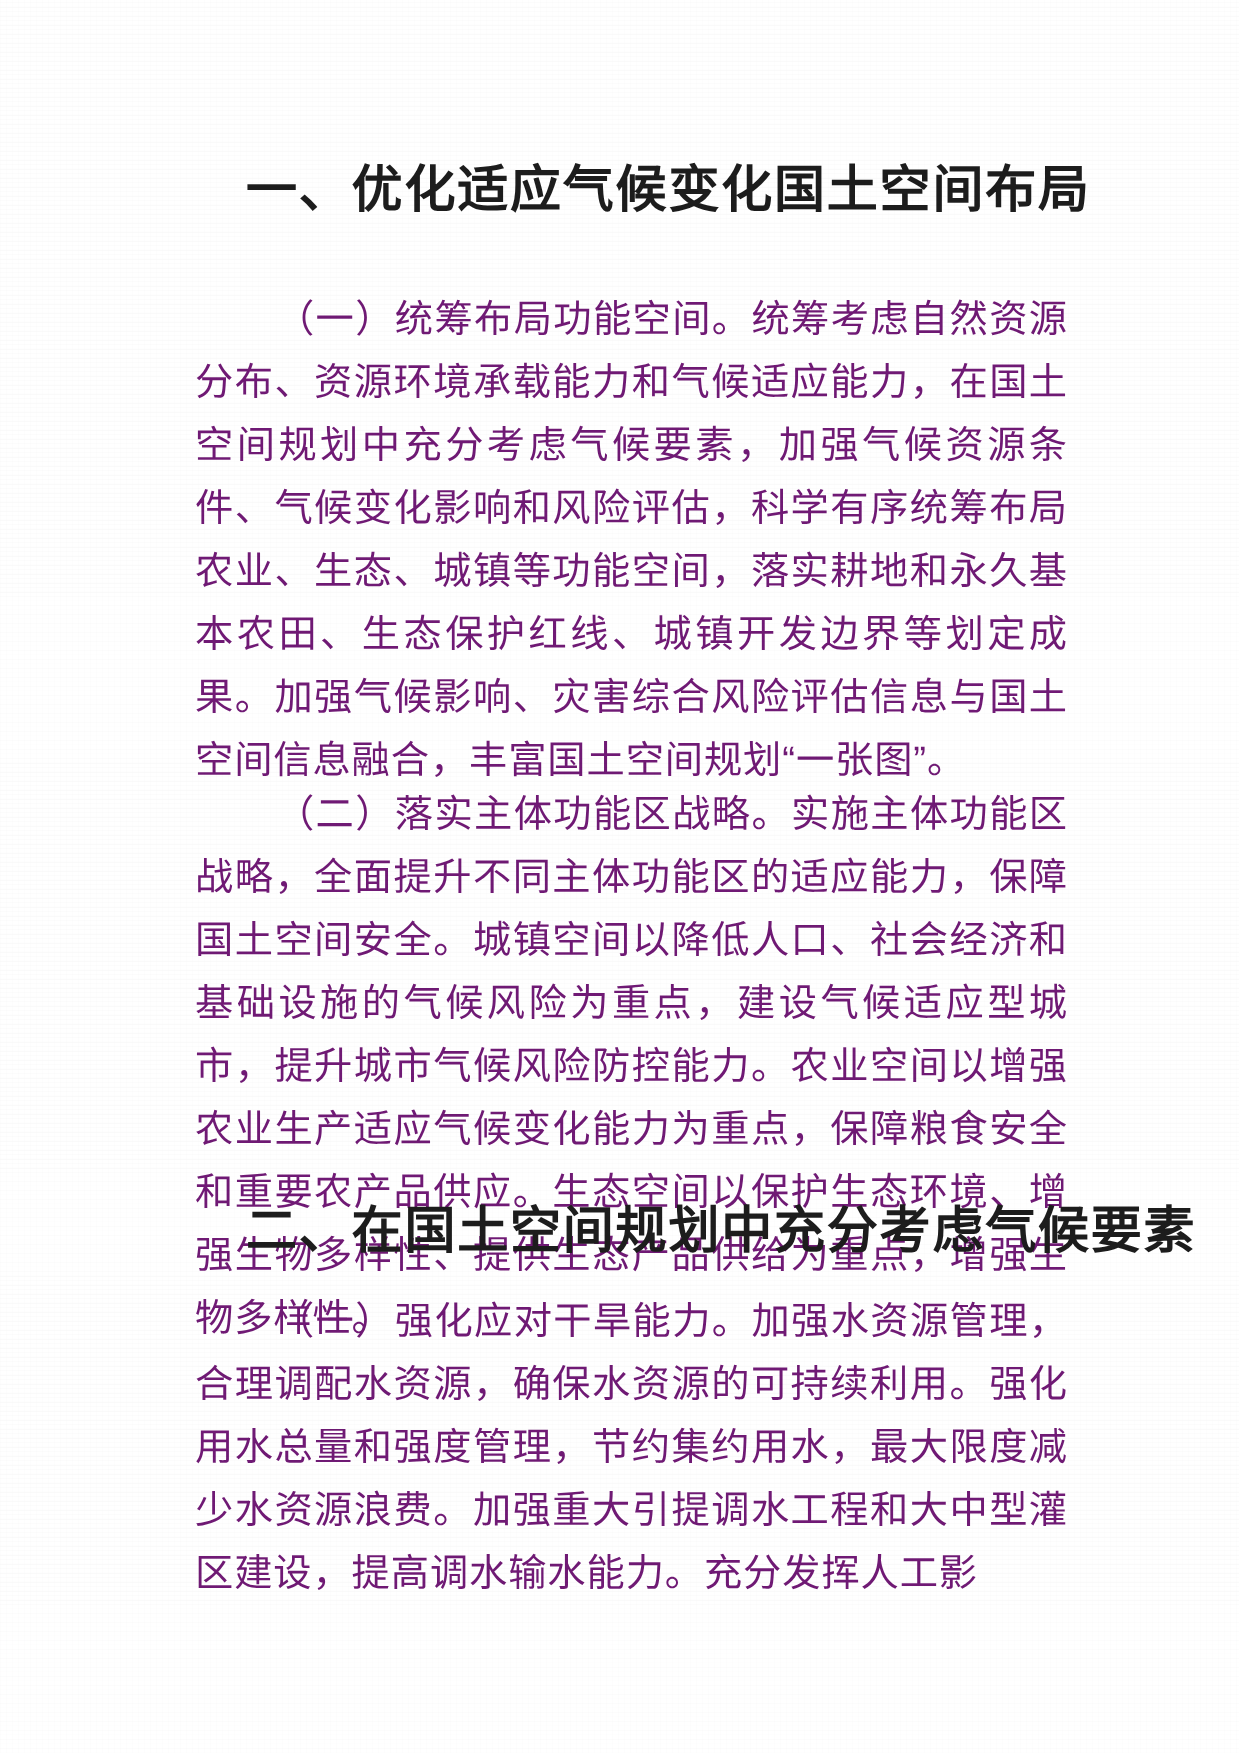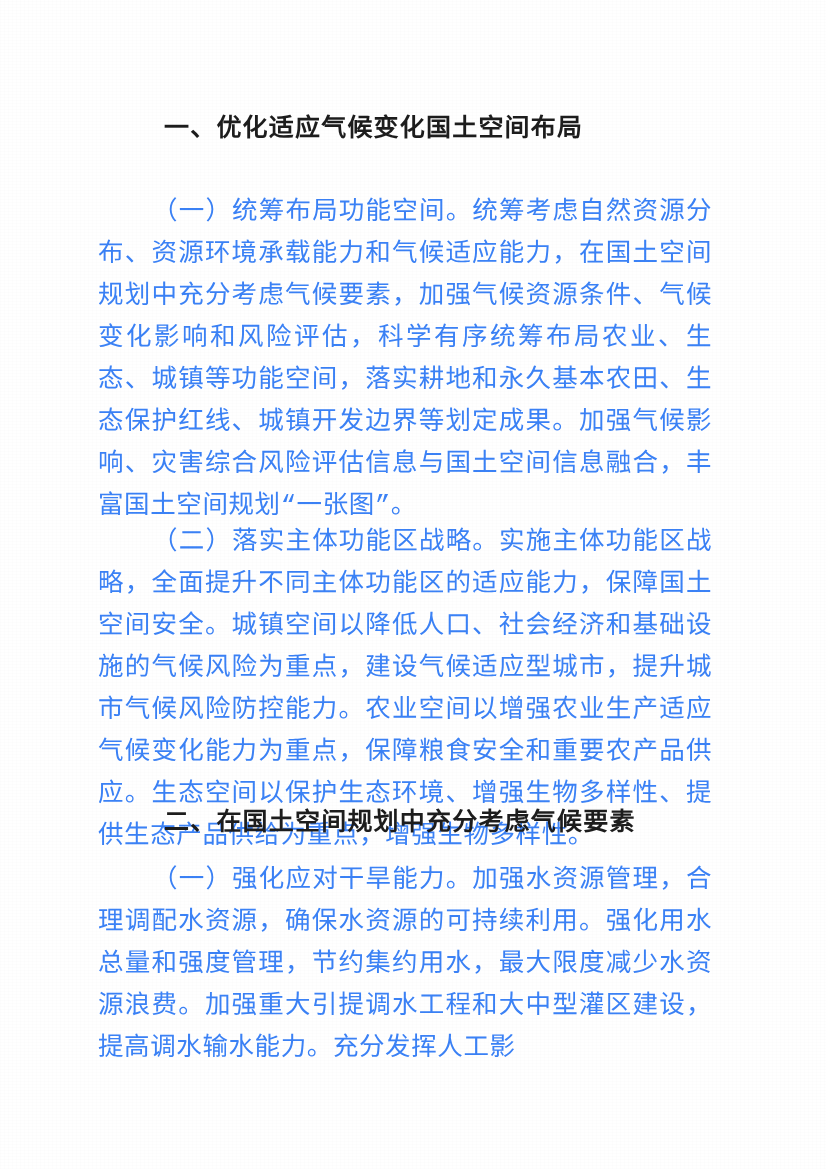--- a/index.html
+++ b/index.html
@@ -23,39 +23,40 @@
     position: absolute;
     left: 98px;
     top: 0;
     width: 614px;
   }
 
   
   .heading {
     font-family: "Liberation Sans", "DejaVu Sans", sans-serif;
     font-weight: bold;
-    font-size: 25px;
+    font-size: 34px;
     line-height: 42px;
     color: #1d1d1d;
     letter-spacing: 1.2px;
     white-space: nowrap;
     text-indent: 66px;
   }
 
   
   .para {
-    font-family: Liberation Mono, monospace;
+    font-family: Liberation Sans, sans-serif;
     font-size: 25.5px;
     line-height: 42px;
-    color: #3b82f6;
+    color: #701a75;
     text-align: justify;
     text-justify: inter-ideograph;
     text-indent: 54px;
     letter-spacing: 0.6px;
     word-break: break-all;
+    margin-left: 32px;
   }
 
   .h1-block  { position: absolute; top: 106px; left: 0; width: 614px; }
   .p1-block  { position: absolute; top: 166px; left: 0; width: 614px; }
   .p2-block  { position: absolute; top: 496px; left: 0; width: 614px; }
   .h2-block  { position: absolute; top: 800px; left: 0; width: 614px; }
   .p3-block  { position: absolute; top: 834px; left: 0; width: 614px; }
 
   
   .grain {

